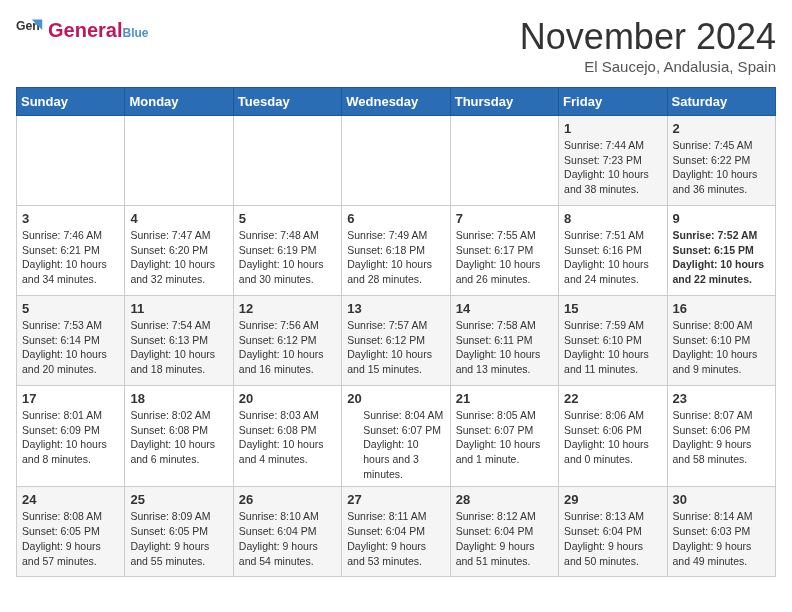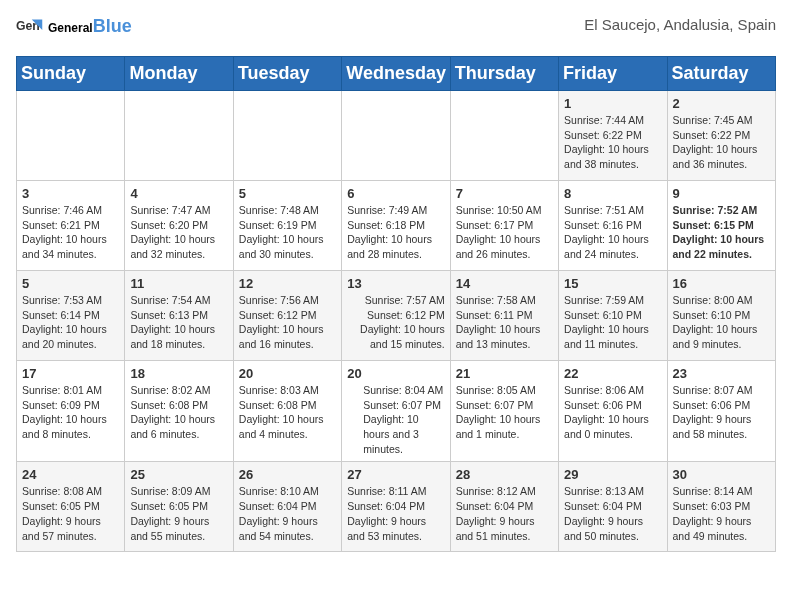--- a/index.html
+++ b/index.html
@@ -11,29 +11,30 @@
       padding: 16px;
     }
     .header-area {
       display: flex;
       justify-content: space-between;
       align-items: flex-start;
       margin-bottom: 12px;
     }
     .logo {
       display: flex;
+      align-items: center;
       gap: 4px;
     }
     .logo-text-general {
+      font-size: 20px;
+      font-weight: bold;
+      color: #be185d;
+    }
+    .logo-text-blue {
       font-size: 12px;
-      font-weight: bold;
-      color: #000000;
-    }
-    .logo-text-blue {
-      font-size: 18px;
       font-weight: bold;
       color: #4a90d9;
     }
     .logo-icon {
       width: 28px;
       height: 28px;
     }
     .title-area {
       text-align: right;
     }
@@ -47,21 +48,21 @@
       color: #555;
     }
     table {
       width: 100%;
       border-collapse: collapse;
       table-layout: fixed;
     }
     thead tr th {
       background-color: #2a6db5;
       color: #fff;
-      font-size: 18px;
+      font-size: 13px;
       font-weight: bold;
       padding: 6px 4px;
       text-align: left;
       border: 1px solid #1a5a9a;
     }
     tbody tr td {
       vertical-align: top;
       border: 1px solid #ccc;
       padding: 5px 5px;
       font-size: 11px;
@@ -97,20 +98,21 @@
       <text x="0" y="16" font-size="14" font-weight="bold" fill="#333">Gen</text>
       <polygon points="18,4 30,4 30,16" fill="#4a90d9"></polygon>
     </svg>
     <div>
       <div>
         <span class="logo-text-general">General</span><span class="logo-text-blue">Blue</span>
       </div>
     </div>
   </div>
   <div class="title-area">
+    <div class="month-title">November 2024</div>
     <div class="location-title">El Saucejo, Andalusia, Spain</div>
   </div>
 </div>
 
 <table>
   <thead>
     <tr id="header-row">
     <th>Sunday</th>
         <th>Monday</th>
         <th>Tuesday</th>
@@ -123,21 +125,21 @@
   <tbody id="calendar-body">
   <tr>
         <td class="empty-cell"></td>
         <td class="empty-cell"></td>
         <td class="empty-cell"></td>
         <td class="empty-cell"></td>
         <td class="empty-cell"></td>
         <td>
           <span class="day-number">1</span>
           <div class="day-info" style="white-space: pre-line;">Sunrise: 7:44 AM
-Sunset: 6:22 PM
+Sunset: 7:23 PM
 Daylight: 10 hours and 38 minutes.</div>
         </td>
         <td>
           <span class="day-number">2</span>
           <div class="day-info" style="white-space: pre-line;">Sunrise: 7:45 AM
 Sunset: 6:22 PM
 Daylight: 10 hours and 36 minutes.</div>
         </td>
       </tr>
       <tr>
@@ -160,21 +162,21 @@
 Daylight: 10 hours and 30 minutes.</div>
         </td>
         <td>
           <span class="day-number">6</span>
           <div class="day-info" style="white-space: pre-line;">Sunrise: 7:49 AM
 Sunset: 6:18 PM
 Daylight: 10 hours and 28 minutes.</div>
         </td>
         <td>
           <span class="day-number">7</span>
-          <div class="day-info" style="white-space: pre-line;">Sunrise: 10:50 AM
+          <div class="day-info" style="white-space: pre-line;">Sunrise: 7:55 AM
 Sunset: 6:17 PM
 Daylight: 10 hours and 26 minutes.</div>
         </td>
         <td>
           <span class="day-number">8</span>
           <div class="day-info" style="white-space: pre-line;">Sunrise: 7:51 AM
 Sunset: 6:16 PM
 Daylight: 10 hours and 24 minutes.</div>
         </td>
         <td>
@@ -198,21 +200,21 @@
 Daylight: 10 hours and 18 minutes.</div>
         </td>
         <td>
           <span class="day-number">12</span>
           <div class="day-info" style="white-space: pre-line;">Sunrise: 7:56 AM
 Sunset: 6:12 PM
 Daylight: 10 hours and 16 minutes.</div>
         </td>
         <td>
           <span class="day-number">13</span>
-          <div class="day-info" style="white-space: pre-line; text-align: right;">Sunrise: 7:57 AM
+          <div class="day-info" style="white-space: pre-line;">Sunrise: 7:57 AM
 Sunset: 6:12 PM
 Daylight: 10 hours and 15 minutes.</div>
         </td>
         <td>
           <span class="day-number">14</span>
           <div class="day-info" style="white-space: pre-line;">Sunrise: 7:58 AM
 Sunset: 6:11 PM
 Daylight: 10 hours and 13 minutes.</div>
         </td>
         <td>

